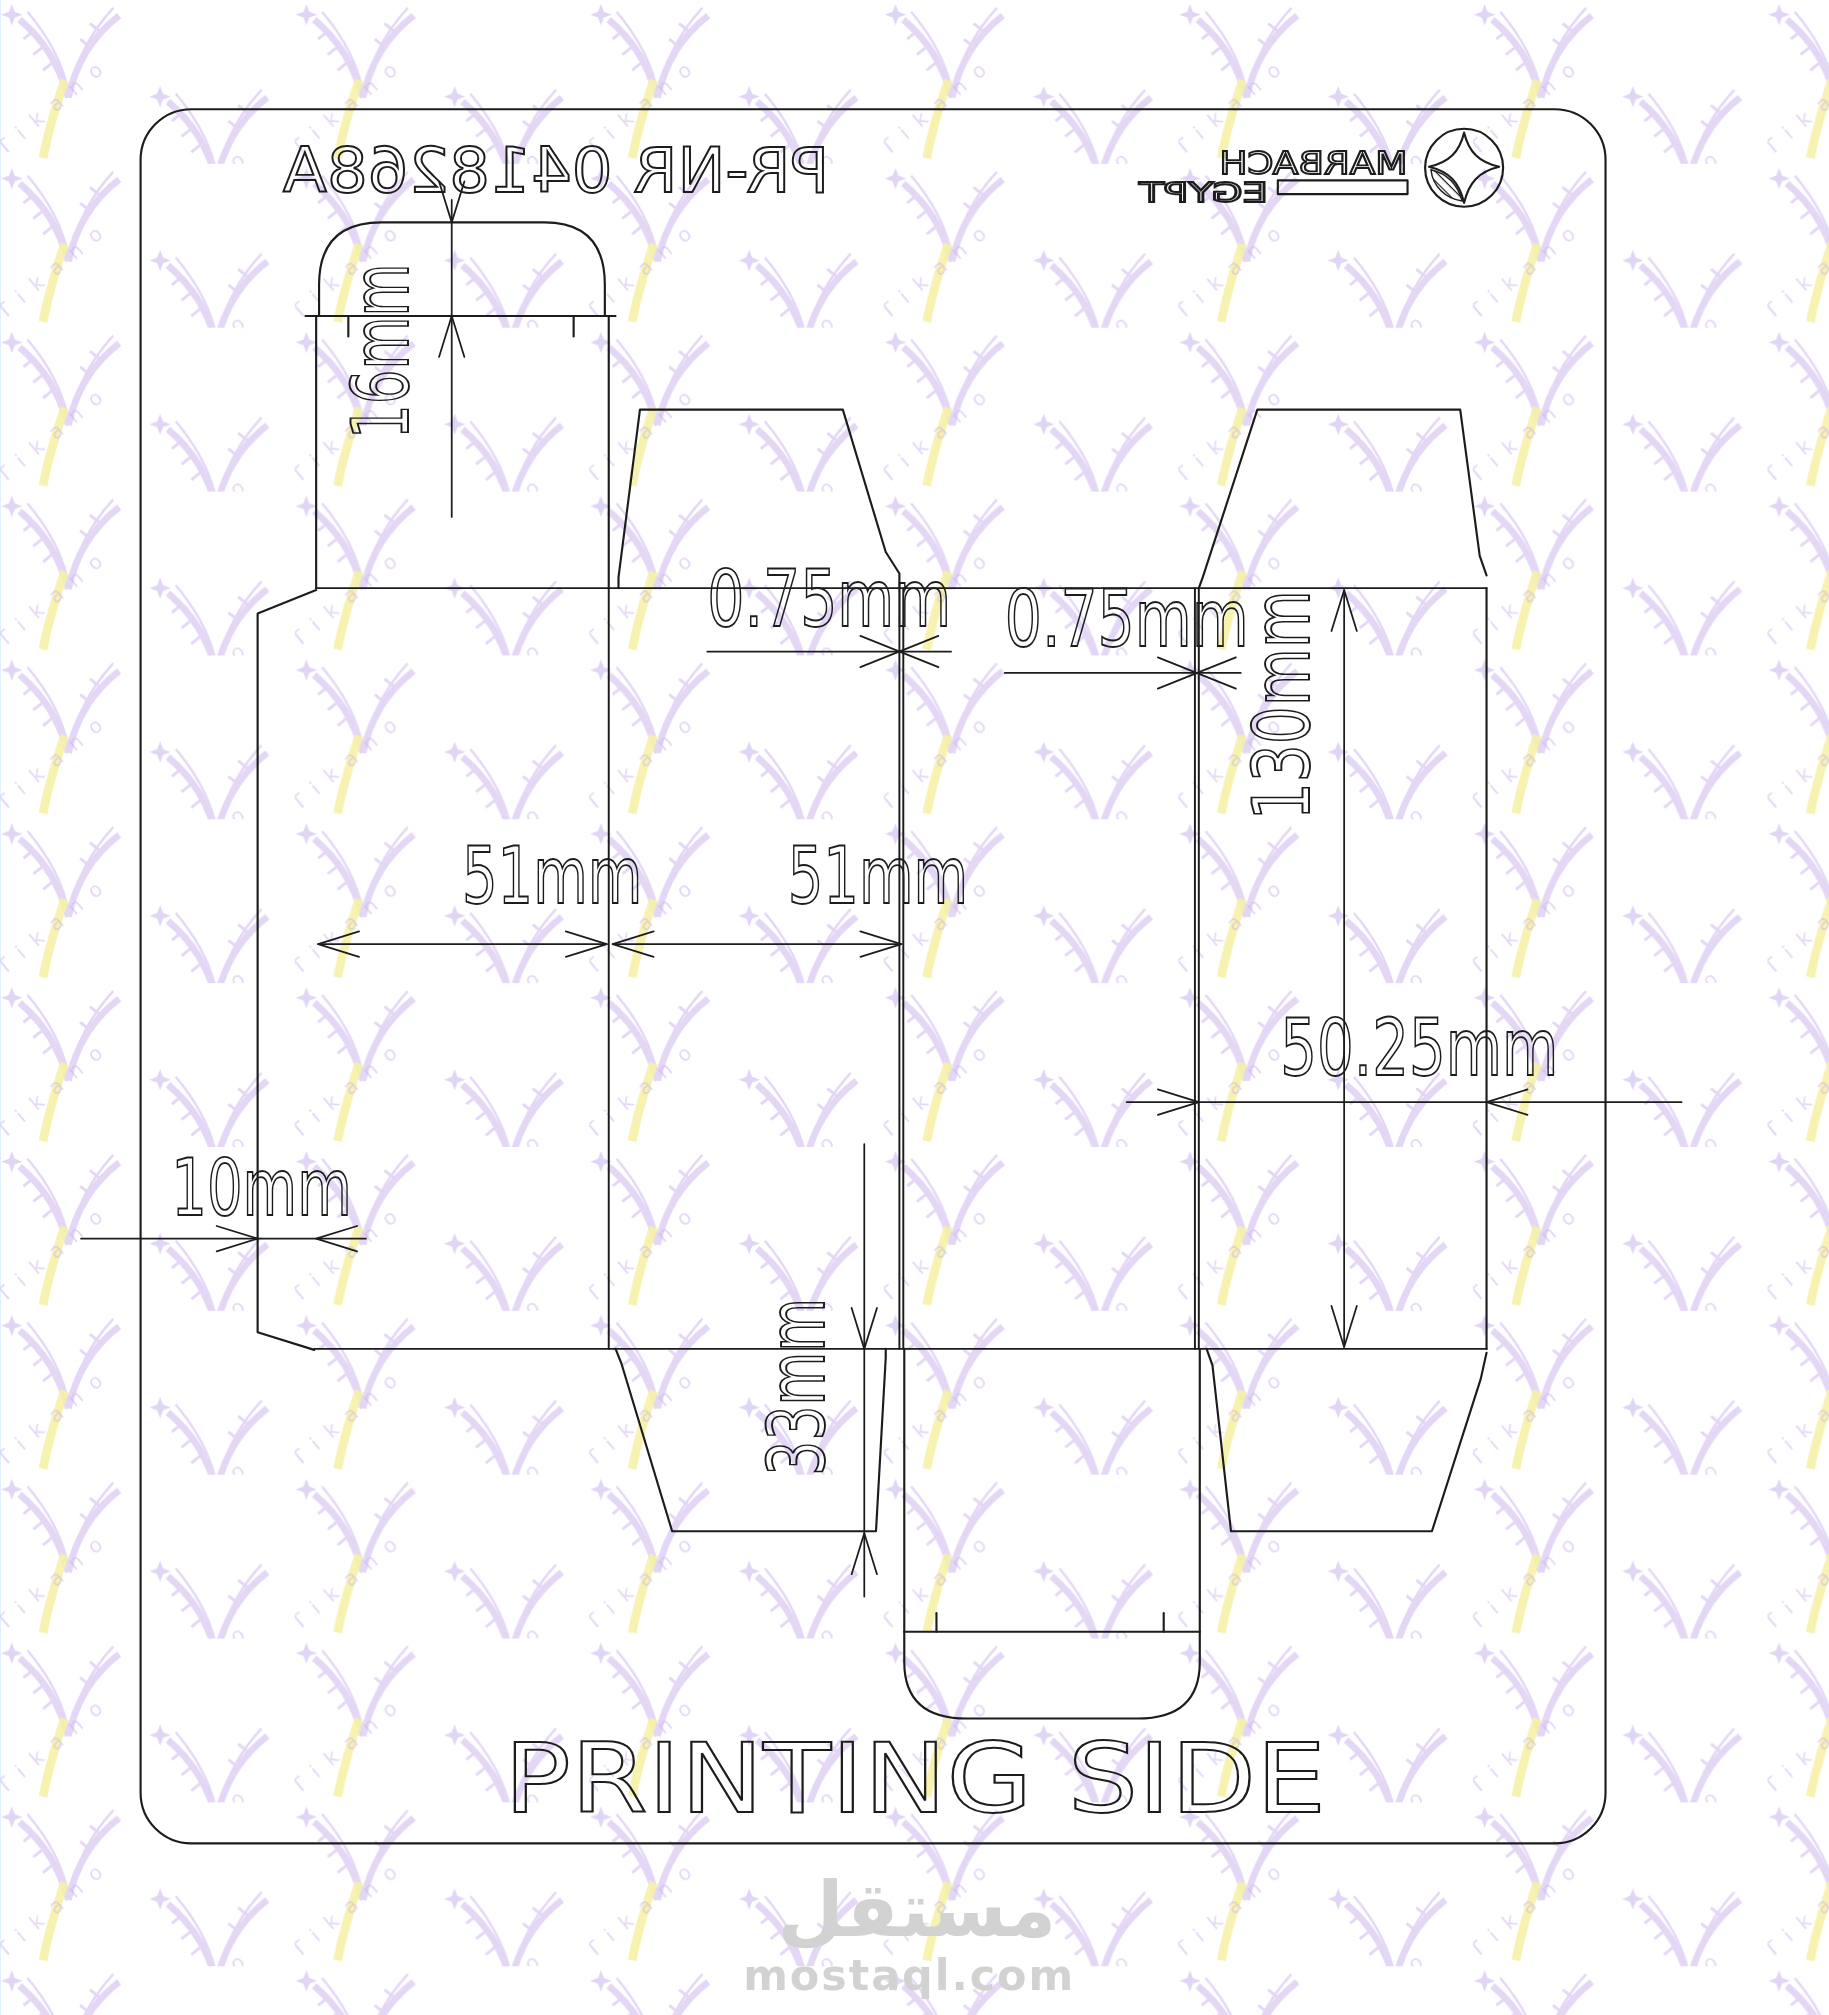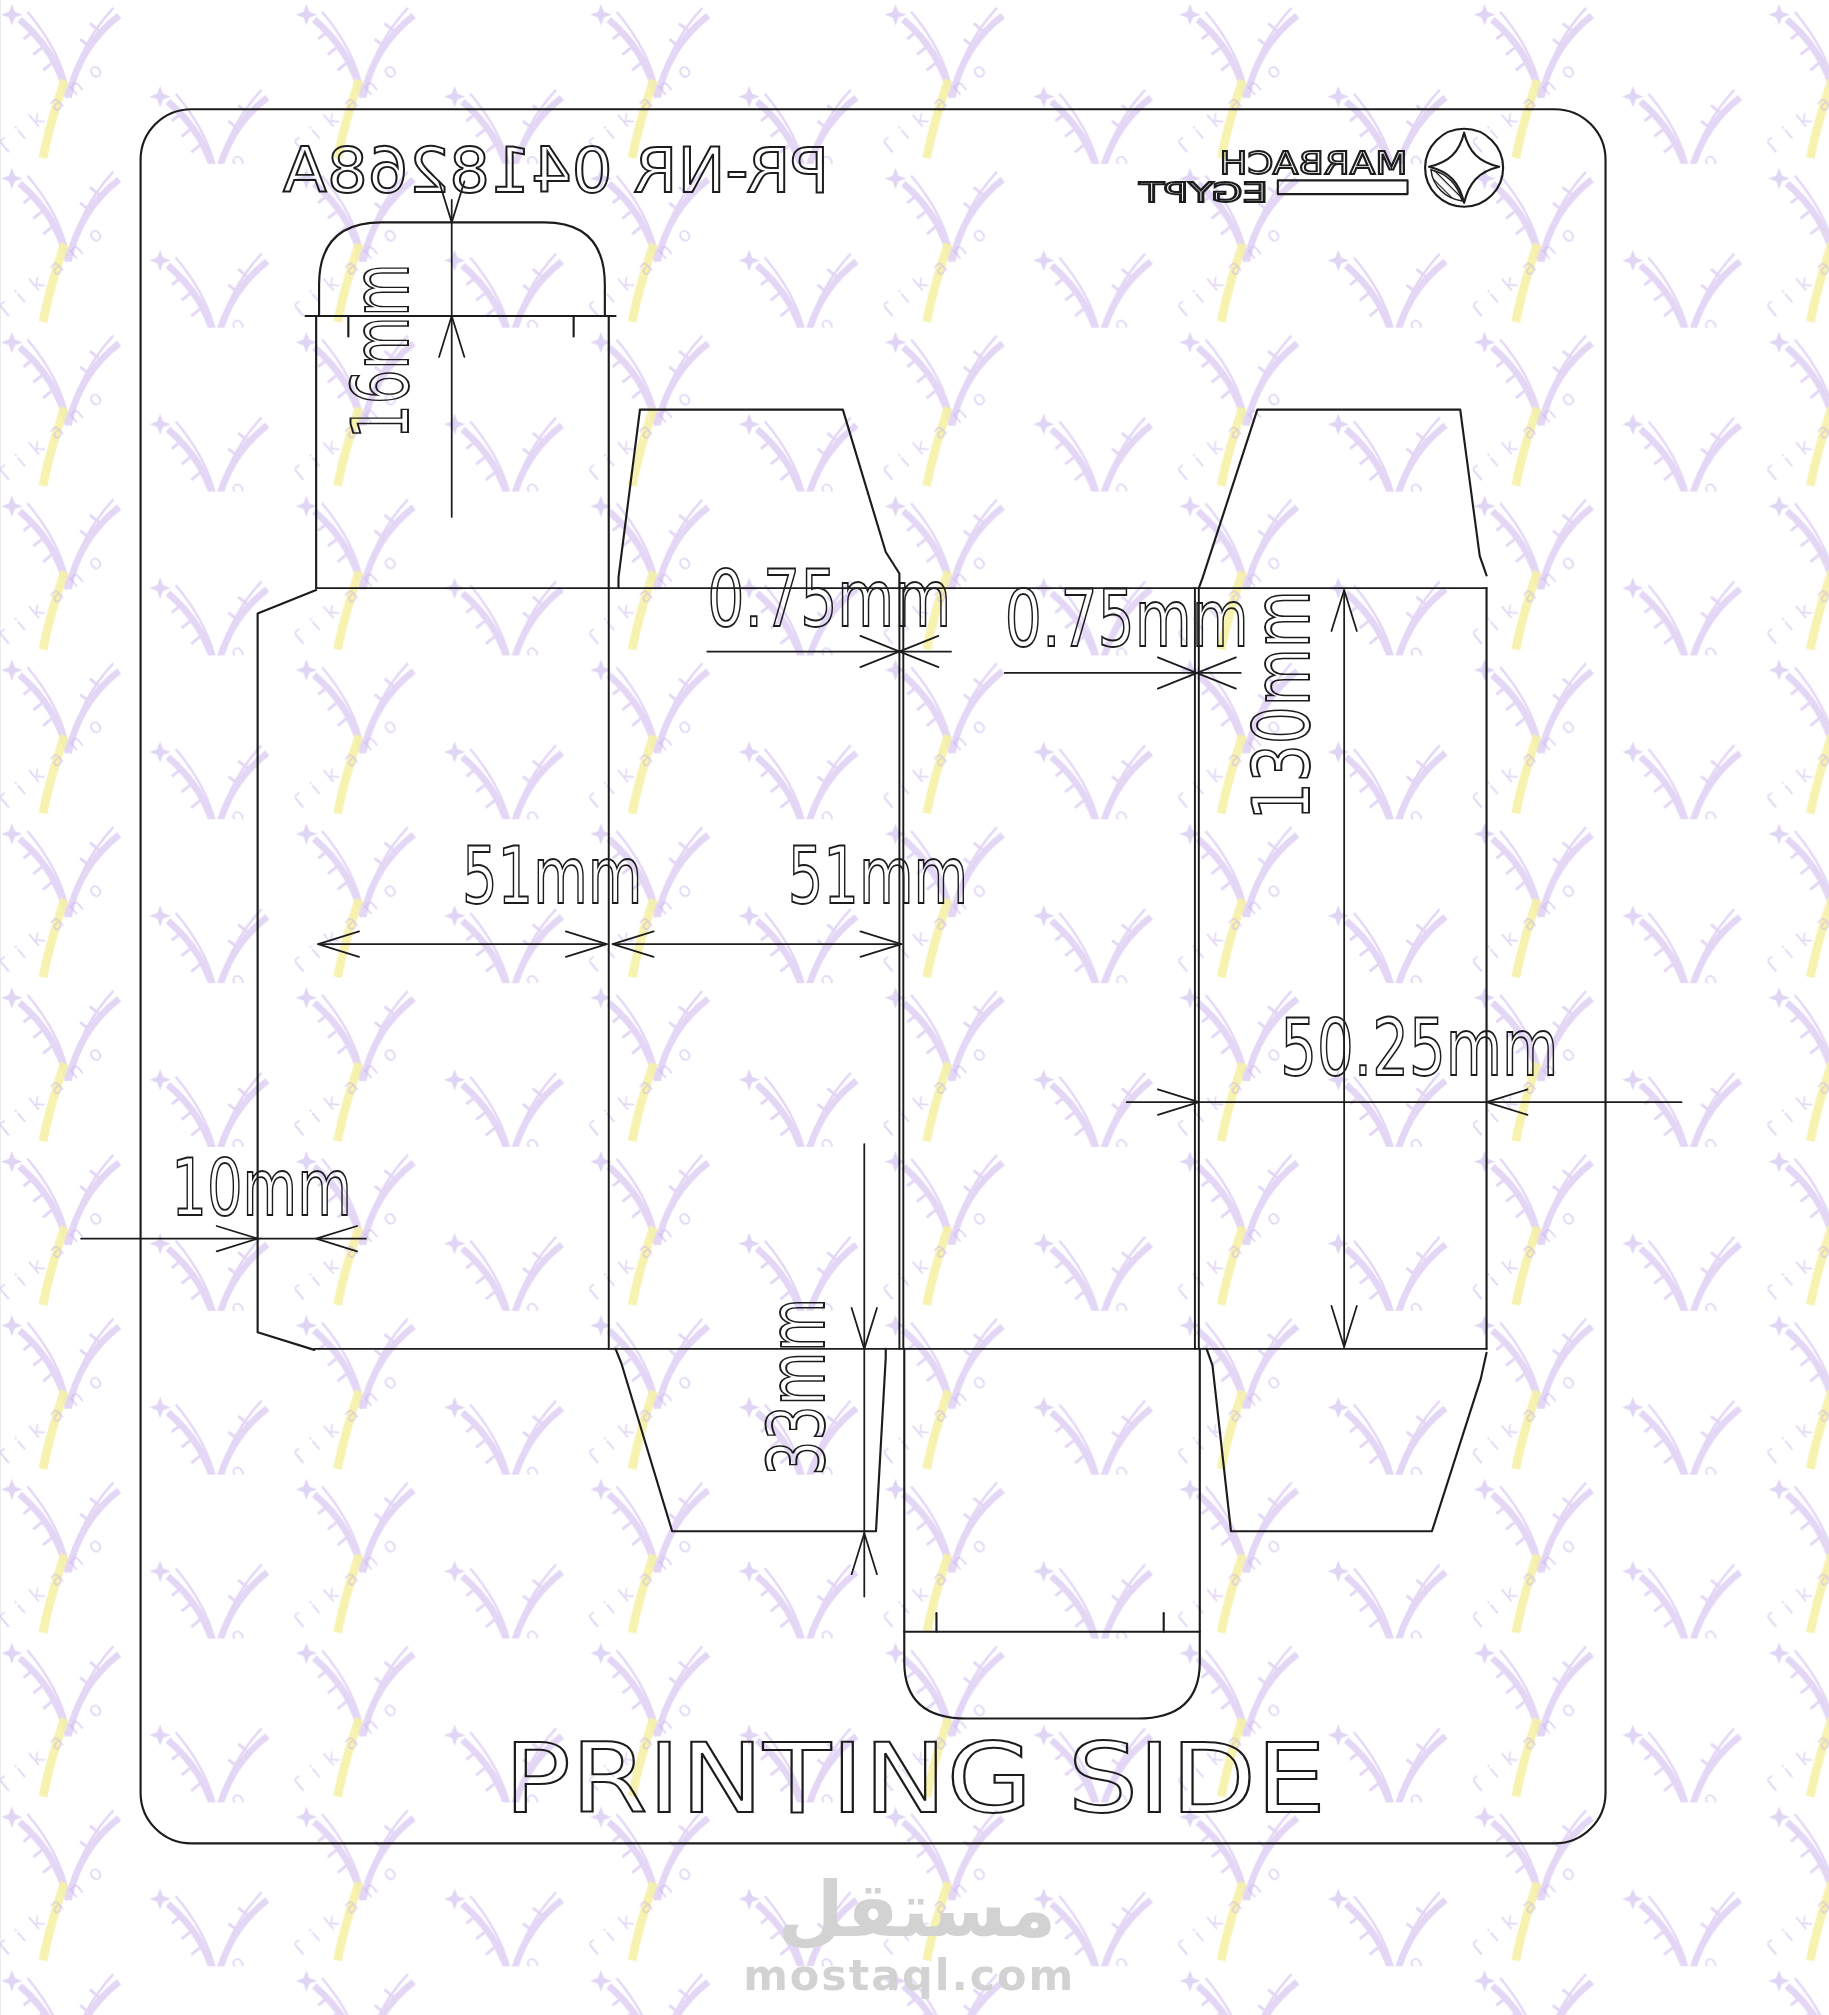--- a/index.html
+++ b/index.html
@@ -1,16 +1,16 @@
 <!DOCTYPE html>
 <html><head>
 <meta charset="utf-8">
 <style>
   html,body{margin:0;padding:0;background:#ffffff;}
-  .stage{width:1830px;height:2016px;position:relative;background:#737373;
+  .stage{width:1830px;height:2016px;position:relative;background:#0ea5e9;
          font-family:"DejaVu Sans",sans-serif;}
   svg{display:block}
   .cut   {fill:none;stroke:#1c1c1c;stroke-width:2.2;stroke-linejoin:round;stroke-linecap:round;}
   .crease{fill:none;stroke:#1c1c1c;stroke-width:2;stroke-linecap:round;}
   .dim   {fill:none;stroke:#1c1c1c;stroke-width:1.8;stroke-linecap:round;}
   .dimtxt{fill:none;stroke:#1c1c1c;stroke-width:2;
           font-family:"DejaVu Sans",sans-serif;font-size:80px;}
   .sticktxt{fill:none;stroke:#1c1c1c;stroke-width:2;
           font-family:"DejaVu Sans",sans-serif;}
   .wm-text{font-family:"DejaVu Sans",sans-serif;font-size:21px;letter-spacing:13px;

